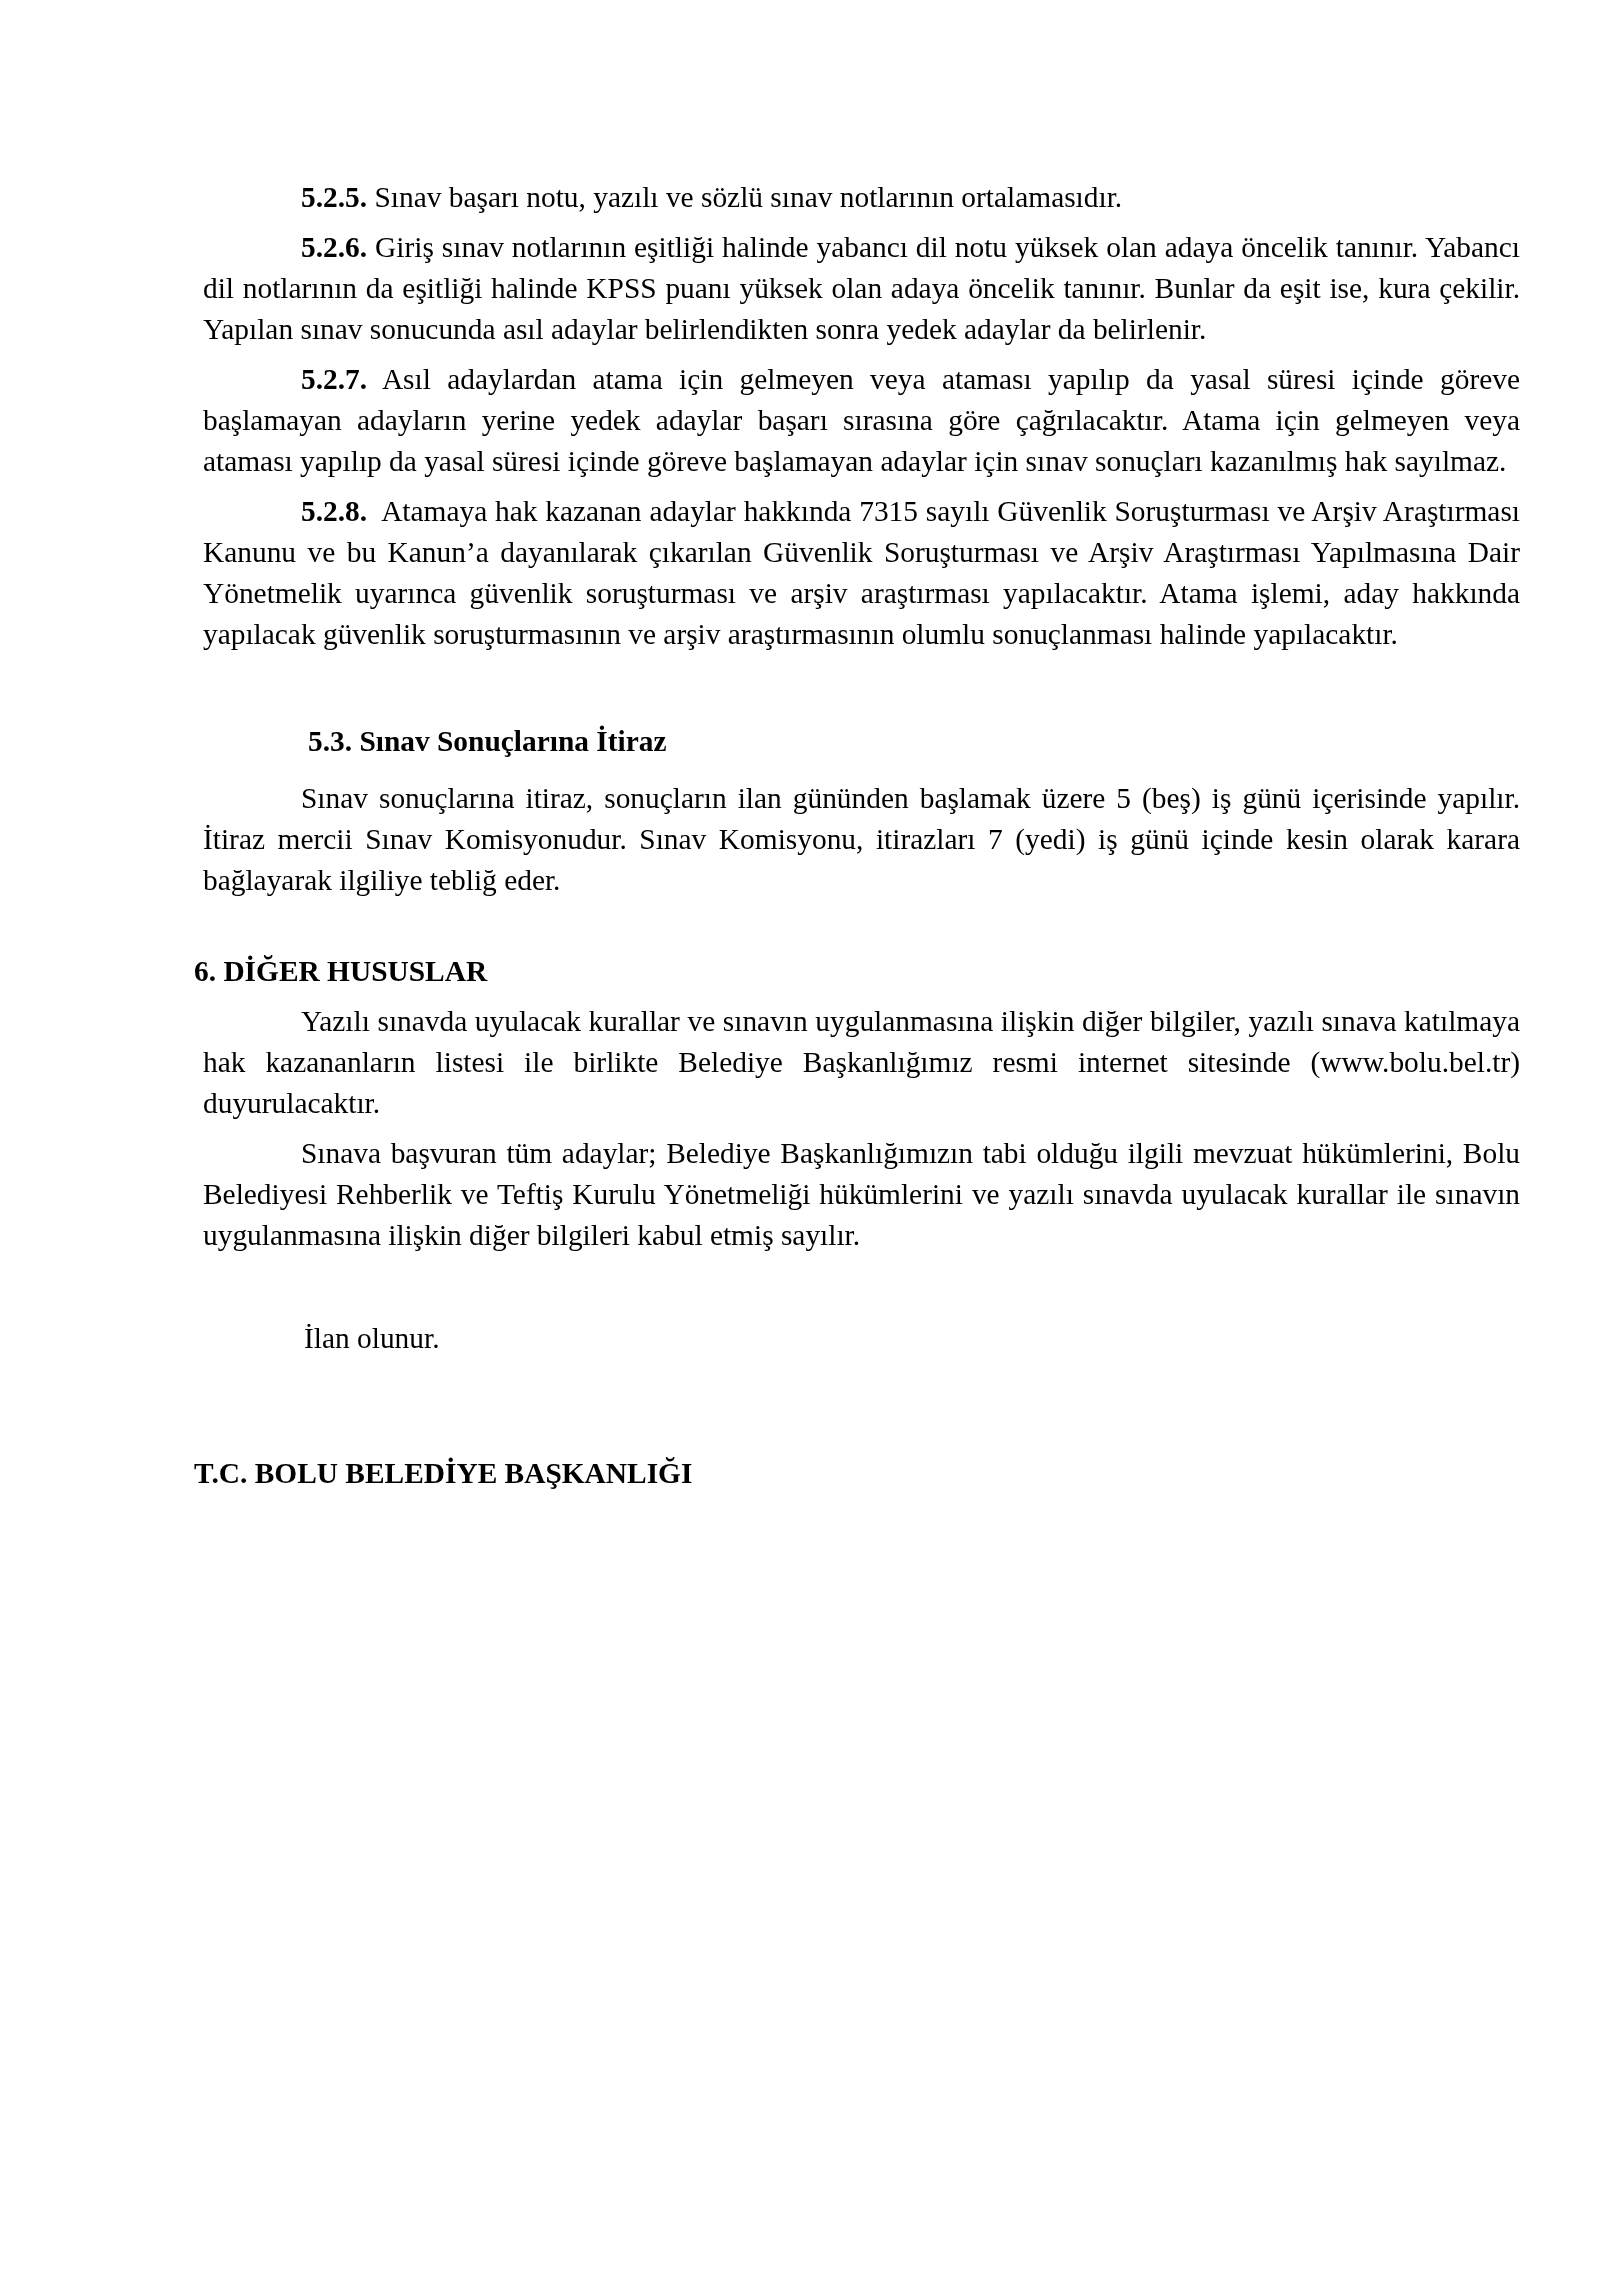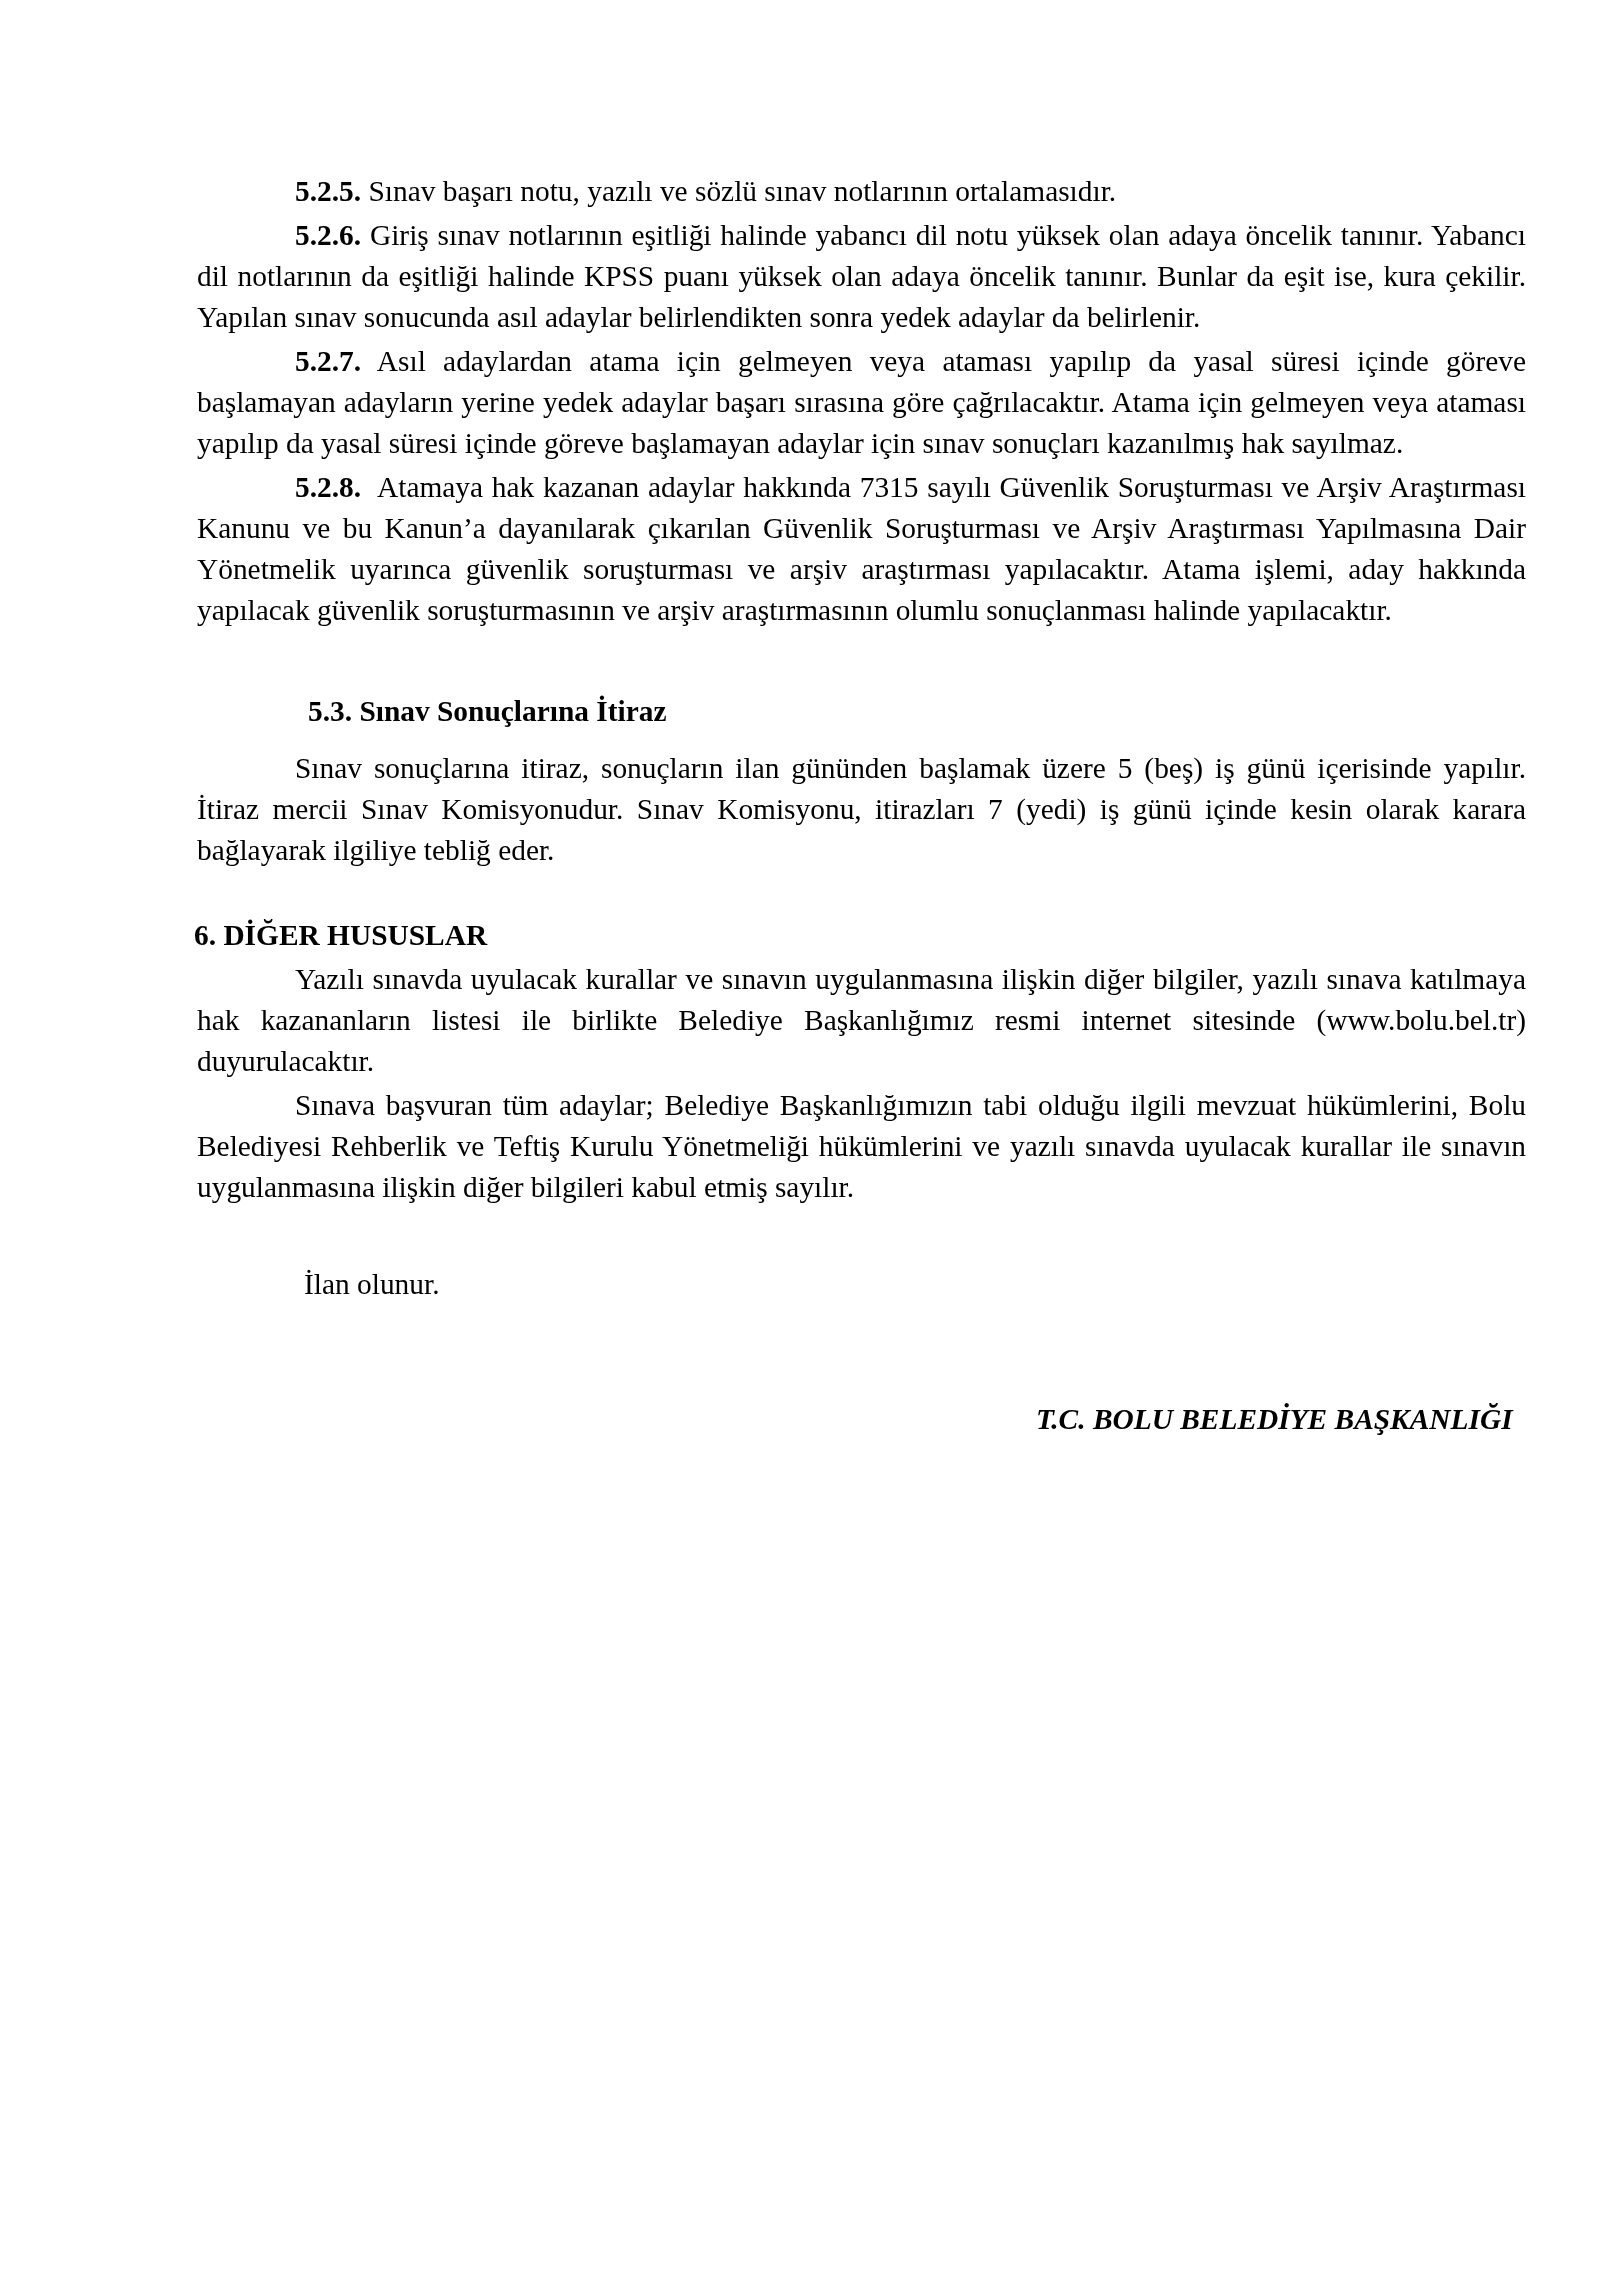--- a/index.html
+++ b/index.html
@@ -16,21 +16,21 @@
   }
   .page-content {
     position: absolute;
     left: 194px;
     top: 168px;
     width: 1335px;
     font-size: 29.4px;
     line-height: 41px;
   }
   .para {
-    margin: 3px;
+    margin: 9px;
     text-indent: 98px;
     text-align: justify;
   }
   .para .num {
     font-weight: bold;
   }
   .heading-indent {
     margin: 16px;
     text-indent: 98px;
     font-weight: bold;
@@ -43,24 +43,22 @@
     text-align: left;
   }
   .closing {
     margin: 12px;
     text-indent: 98px;
     text-align: left;
   }
   .signature {
     margin: 0;
     text-indent: 0;
-    text-align: right;
     padding-right: 16.4px;
     font-weight: bold;
-    font-style: italic;
   }
   .blank-line {
     height: 41px;
   }
   .blank-line-2 {
     height: 82px;
   }
 </style>
 </head>
 <body>

